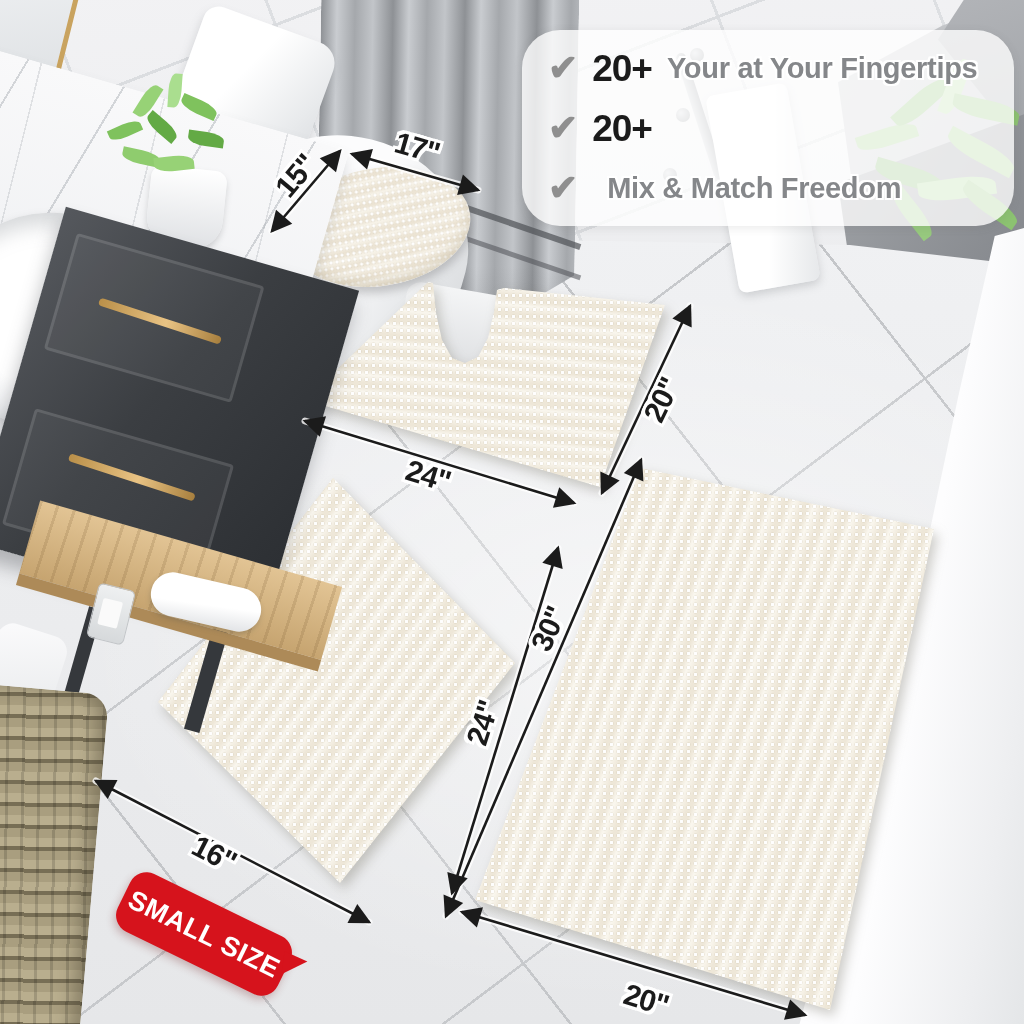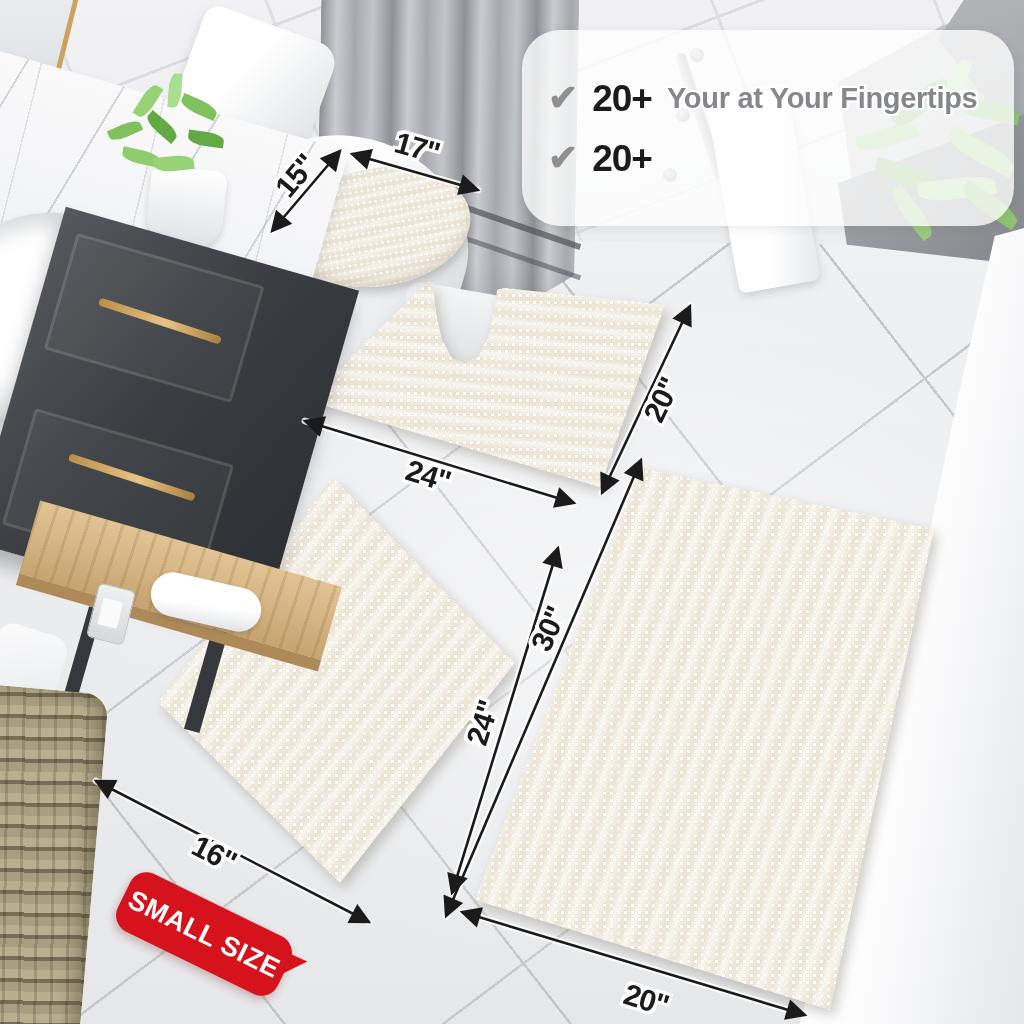--- a/index.html
+++ b/index.html
@@ -250,20 +250,25 @@
 
   <div class="abs callout">
     <div class="co-row">
       <span class="co-check"></span>
       <span class="co-num">20+</span>
       <span class="co-text">Your at Your Fingertips</span>
     </div>
     <div class="co-row">
       <span class="co-check"></span>
       <span class="co-num">20+</span>
+    </div>
+    <div class="co-row">
+      <span class="co-check"></span>
+      <span class="co-num"></span>
+      <span class="co-text">Mix &amp; Match Freedom</span>
     </div>
   </div>
 
   <svg class="abs dims" viewBox="0 0 1024 1024">
     <defs>
       <marker id="ah" markerWidth="9" markerHeight="9" refX="7.6" refY="4.5" orient="auto-start-reverse" markerUnits="strokeWidth">
         <path d="M0.4,0.4 L8.6,4.5 L0.4,8.6 Z" fill="#1b1b1b"></path>
       </marker>
     </defs>
     <g stroke="#ffffff" stroke-width="7" opacity="0.8" stroke-linecap="round">

